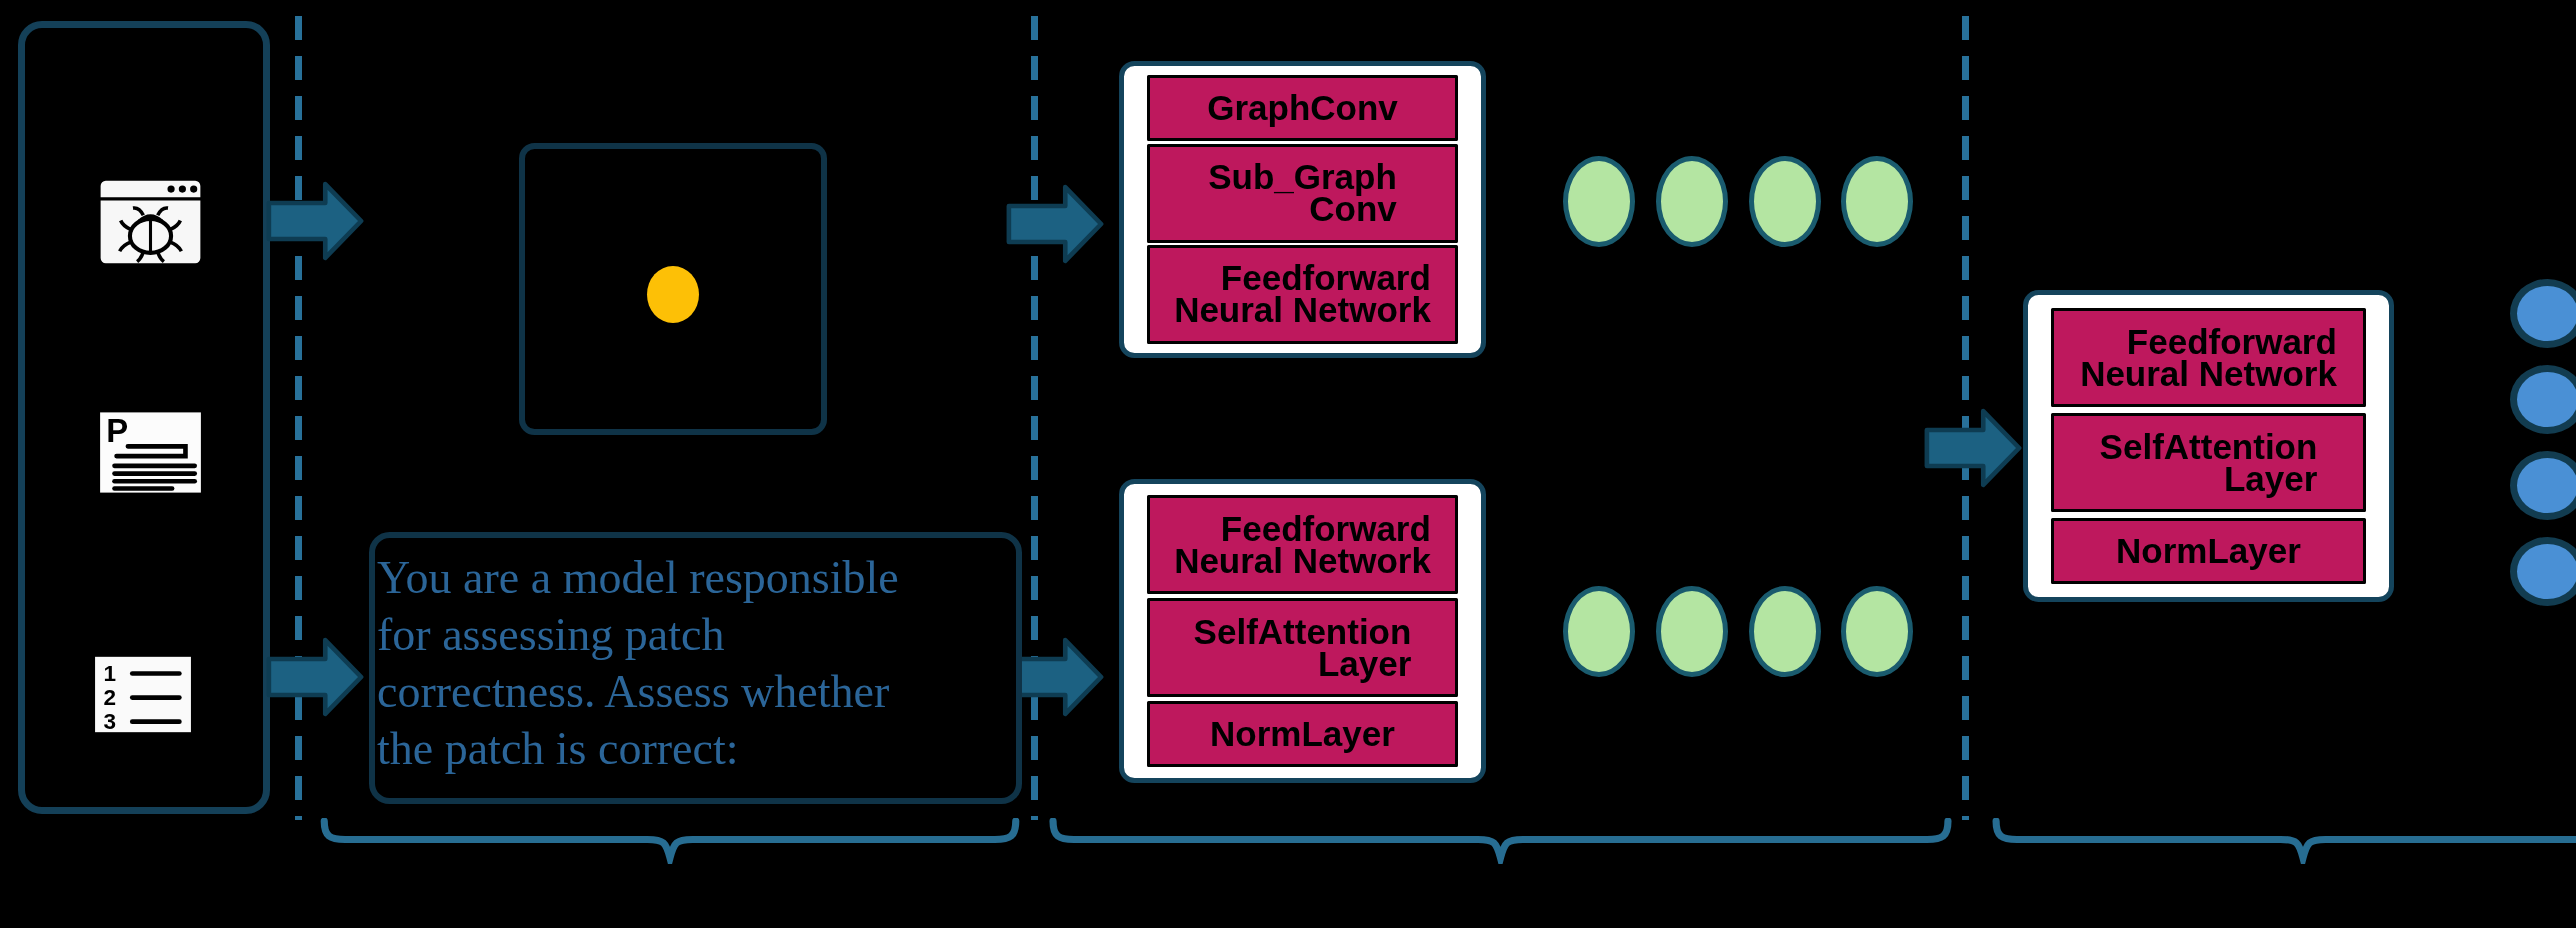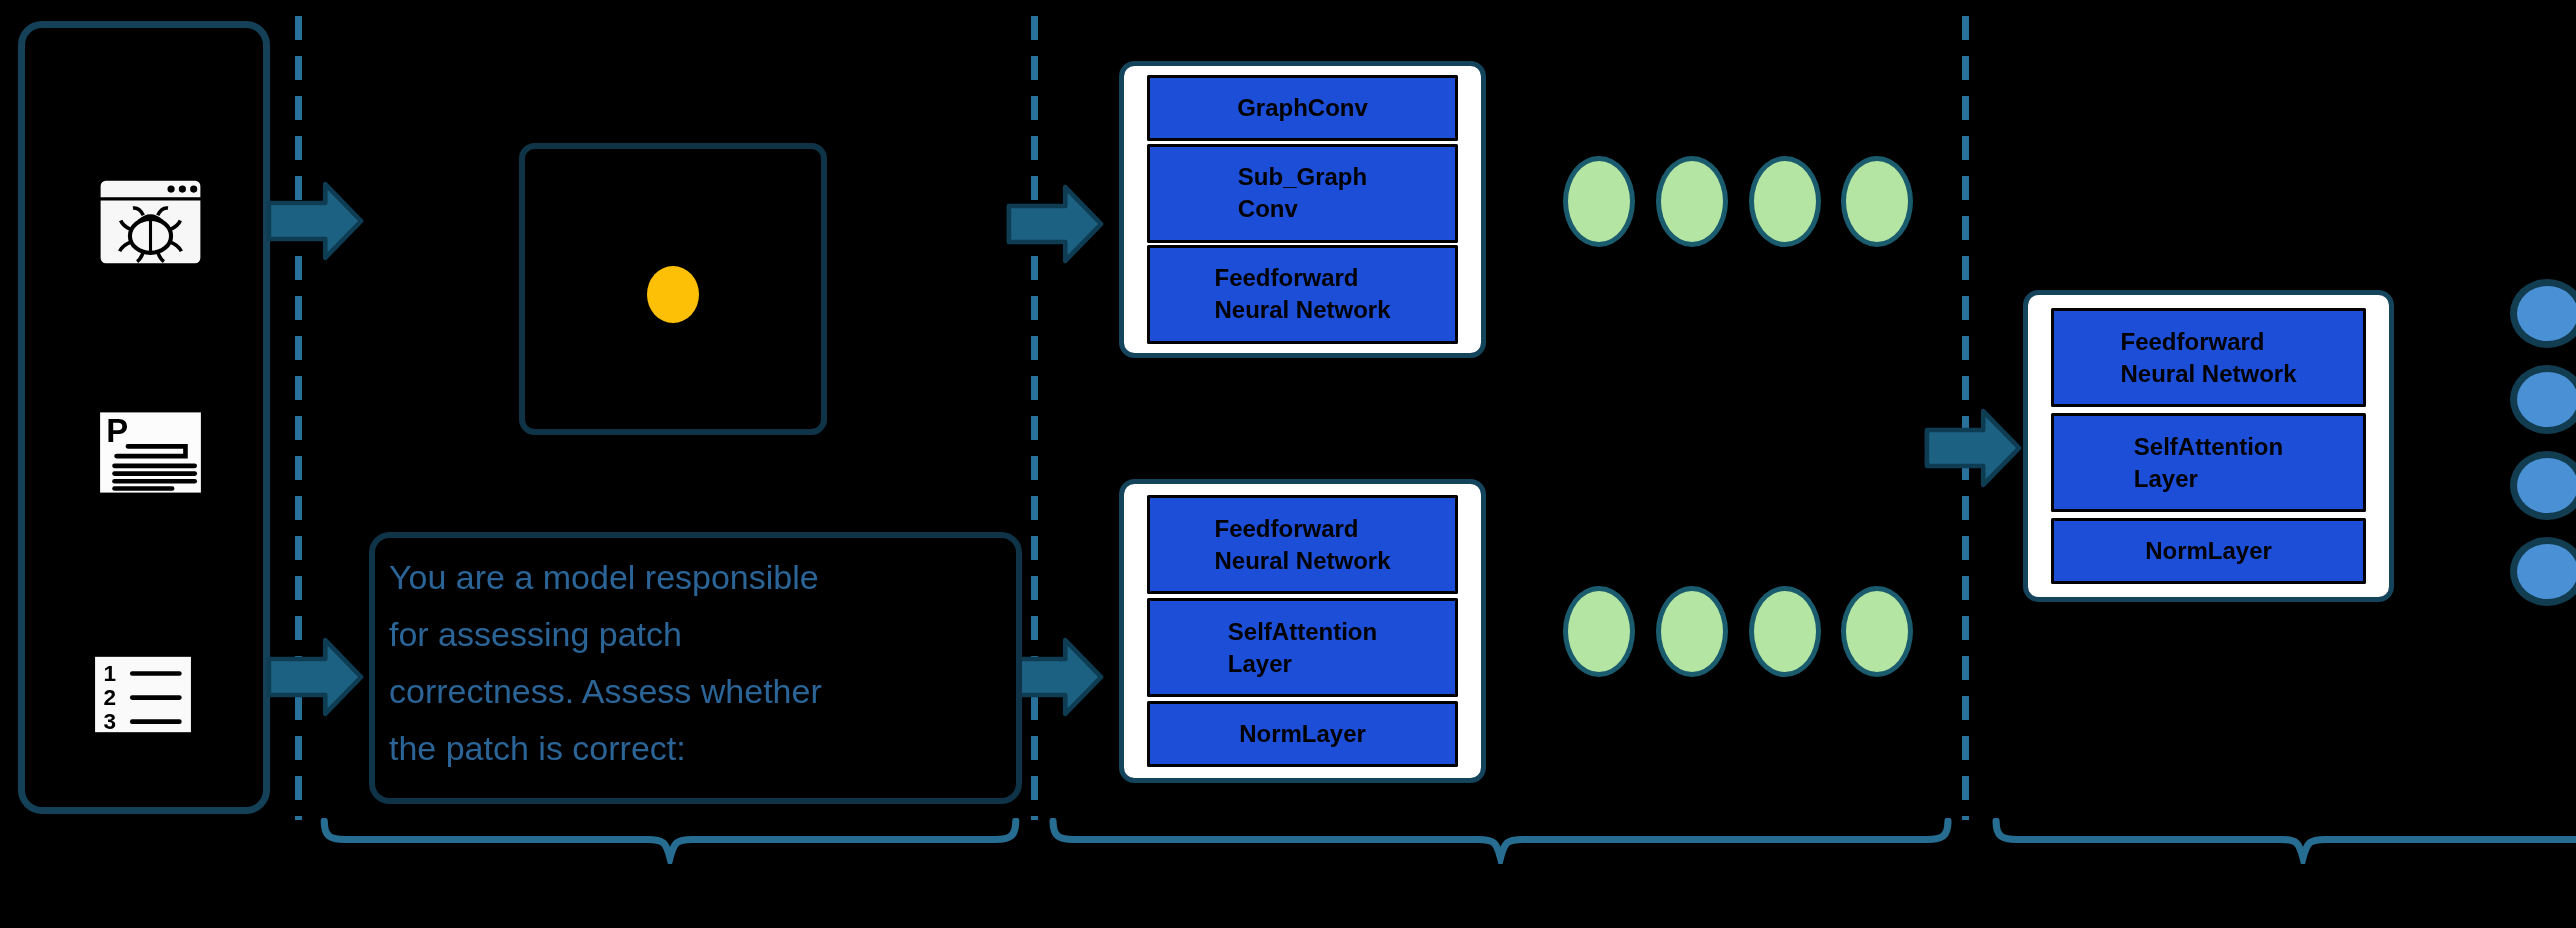--- a/index.html
+++ b/index.html
@@ -13,31 +13,31 @@
   
   .left-panel{position:absolute;left:18px;top:20.6px;width:252px;height:793px;
               box-sizing:border-box;border:7.2px solid #144058;border-radius:24px;background:#000;}
 
   
   .navy-box{position:absolute;box-sizing:border-box;border:6.2px solid #0f3347;background:#000;}
   .graph-box{left:519px;top:143px;width:308px;height:292px;border-radius:15.5px;}
   .orange-node{position:absolute;left:122px;top:117px;width:52px;height:57px;
                border-radius:50%;background:#fdc006;}
   .prompt-box{left:369px;top:532px;width:653px;height:272px;border-radius:20.6px;}
-  .prompt-text{position:absolute;left:14px;top:11.3px;right:7.2px;
-               font-family:Liberation Sans, sans-serif;
-               font-size:34px;line-height:57px;color:#2b6598;white-space:pre-line;}
+  .prompt-text{position:absolute;left:2px;top:11.3px;right:7.2px;
+               font-family:Liberation Serif, serif;
+               font-size:46px;line-height:57px;color:#2b6598;white-space:pre-line;}
 
   
   .stack{position:absolute;box-sizing:border-box;background:#fff;border:5.2px solid #14445c;
          border-radius:15.5px;display:flex;flex-direction:column;justify-content:space-evenly;
          align-items:center;padding:7.2px 23px;}
   .layer-box{box-sizing:border-box;width:100%;border:3.6px solid #000;border-radius:1.5px;
-             background:#1d4ed8;display:flex;align-items:center;justify-content:center;
-             text-align:left;color:#000;font-weight:bold;font-size:24px;line-height:32px;
+             background:#be185d;display:flex;align-items:center;justify-content:center;
+             text-align:right;color:#000;font-weight:bold;font-size:35px;line-height:32px;
              white-space:pre-line;}
   .lb-1{height:66px;}
   .lb-2{height:99px;}
 
   
   .token{position:absolute;box-sizing:border-box;border-radius:50%;}
   .token-green{width:72px;height:91px;background:#b4e5a2;border:5.2px solid #1a5b6e;}
   .token-blue{width:75px;height:69px;background:#4a90d5;border:7.2px solid #123c50;}
 
   .arrow,.brace,.icon-svg{position:absolute;display:block;}

